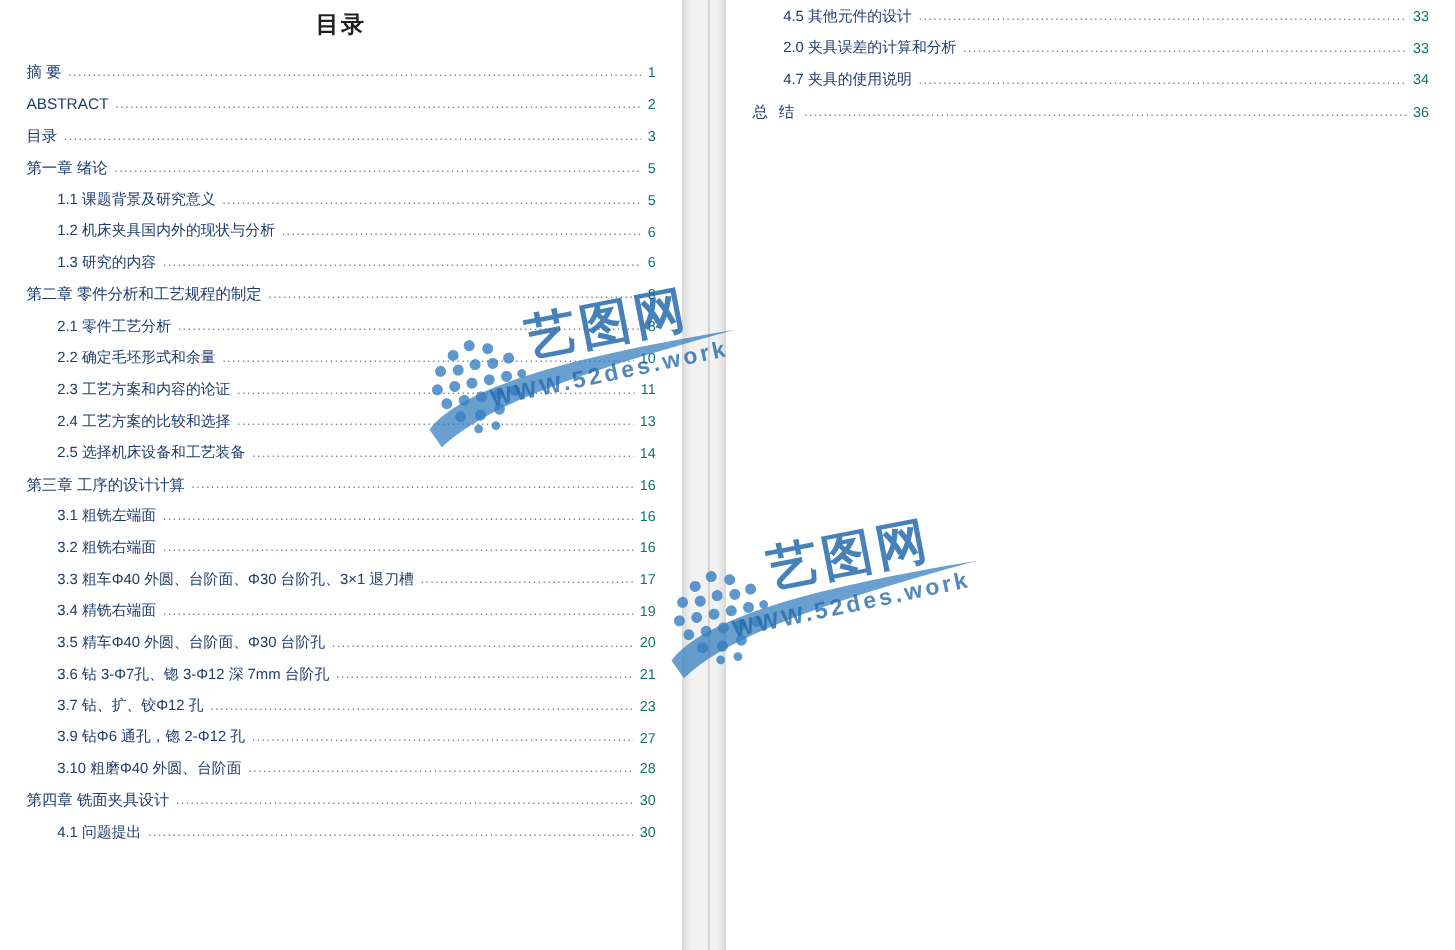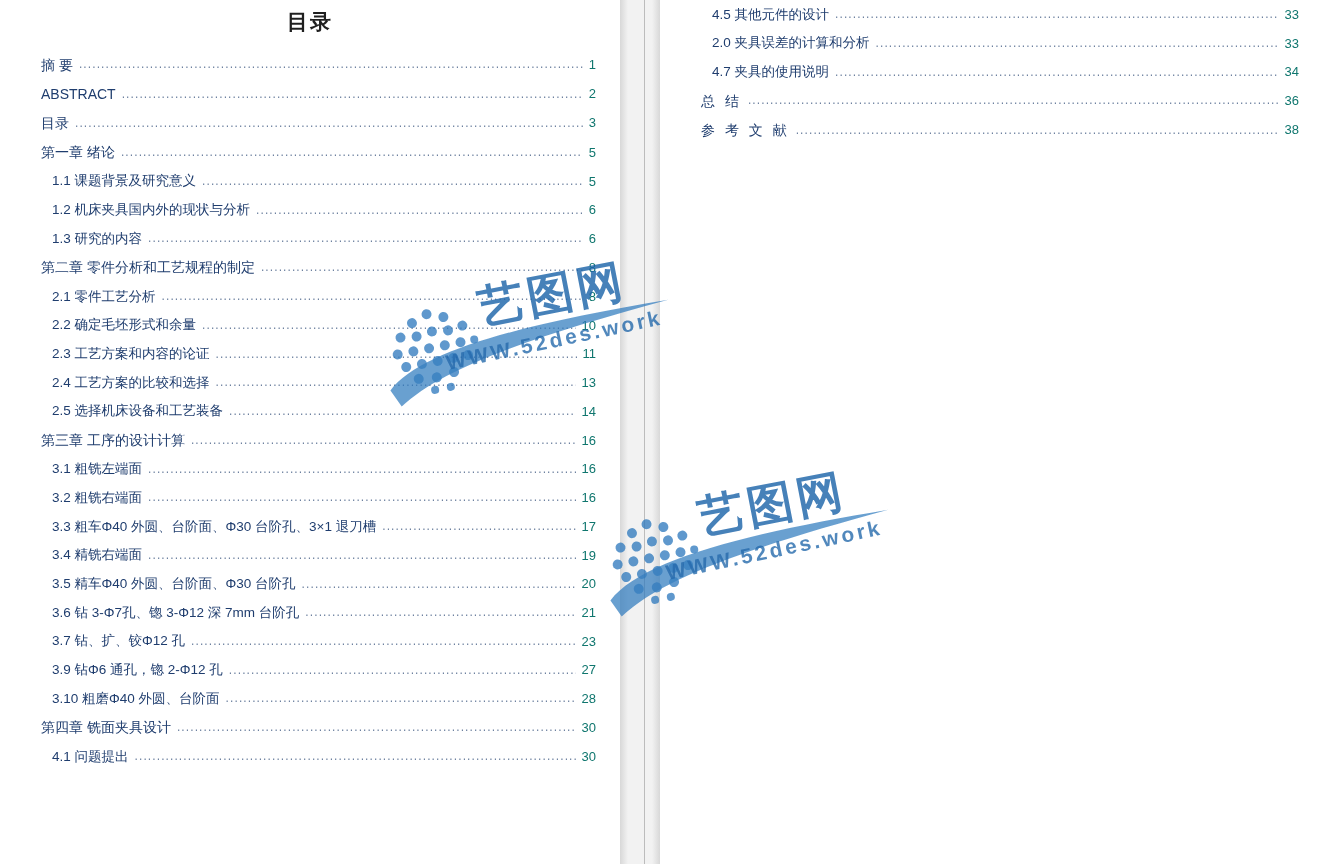--- a/index.html
+++ b/index.html
@@ -82,21 +82,21 @@
     font-family: "DejaVu Sans", sans-serif;
   }
 
   .toc-list {
     list-style: none;
     margin: 0;
     padding: 0;
   }
   .toc-entry {
     display: flex;
-    align-items: center;
+    align-items: flex-end;
     font-size: 13.5px;
     color: #1f3d6e;
     line-height: 1.0;
     padding: 7.6px 0 7.6px 0;
     white-space: nowrap;
   }
   .toc-entry .txt {
     flex: 0 0 auto;
     padding-right: 4px;
   }
@@ -116,21 +116,21 @@
     letter-spacing: 1.1px;
     font-size: 12px;
   }
   .toc-entry .pg {
     flex: 0 0 auto;
     padding-left: 4px;
     color: #0f766e;
     font-size: 13px;
   }
   
-  .lvl-0 { margin-left: 17px; }
+  .lvl-0 { margin-left: 0px; }
   .lvl-1 { margin-left: 28px; }
 
   .lvl-0 .txt { font-size: 14px; }
   .lvl-1 .txt { font-size: 13.5px; }
 
   .back-entry .txt { letter-spacing: 3px; }
 
   
   .watermark {
     position: absolute;
@@ -342,25 +342,20 @@
         </li>
         <li class="toc-entry lvl-1">
           <span class="txt">4.7 夹具的使用说明</span>
           <span class="dots"></span>
           <span class="pg">34</span>
         </li>
         <li class="toc-entry lvl-0 back-entry">
           <span class="txt">总  结</span>
           <span class="dots"></span>
           <span class="pg">36</span>
-        </li>
-        <li class="toc-entry lvl-0 back-entry">
-          <span class="txt">参 考 文 献</span>
-          <span class="dots"></span>
-          <span class="pg">38</span>
         </li>
       </ul>
   </div>
 
   <div class="watermark wm-1">
     <div class="wm-inner">
       <svg class="wm-swoosh" viewBox="0 0 300 70">
         <path d="M2 42 C 40 8, 150 2, 292 6 C 160 16, 60 28, 10 60 Z" fill="#2d79bd" opacity="0.75"></path>
       </svg>
       <svg class="wm-globe" viewBox="0 0 104 104">

